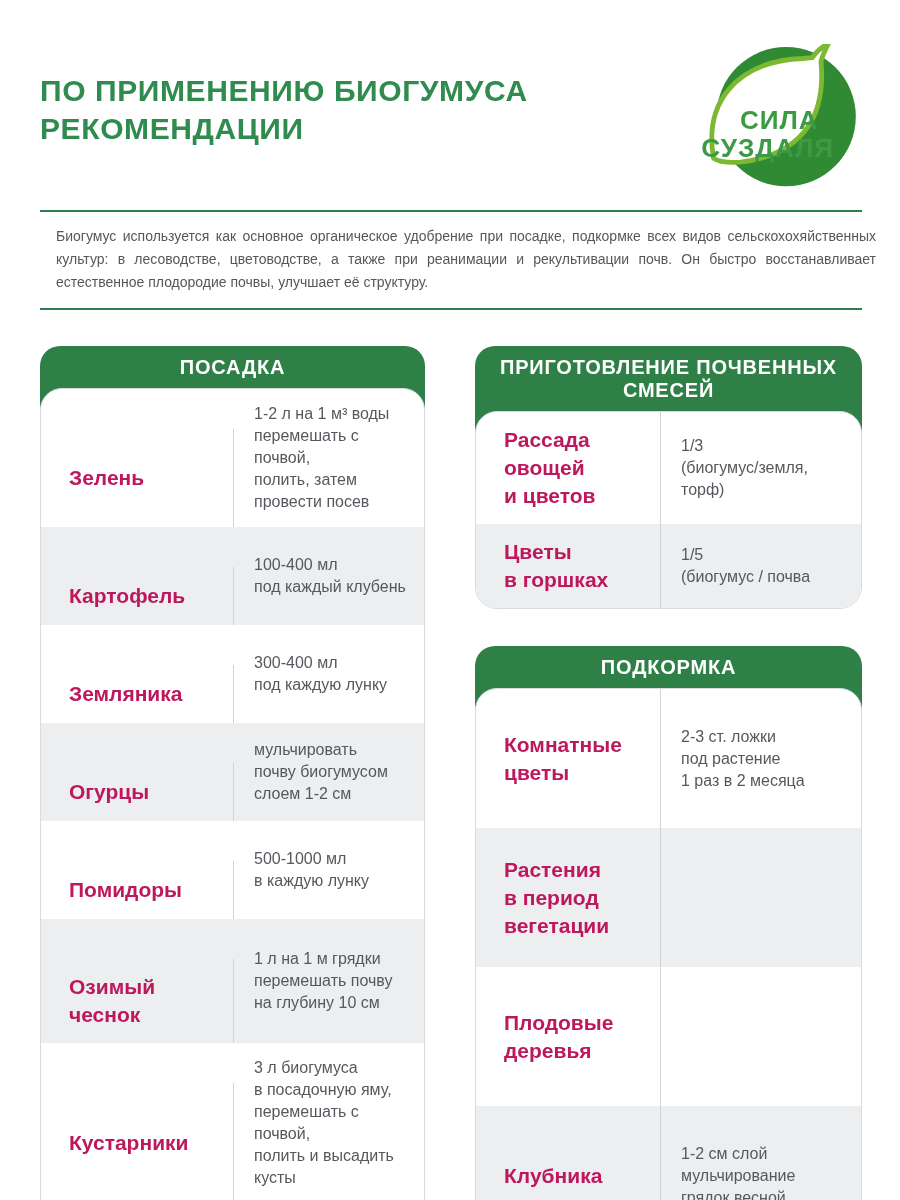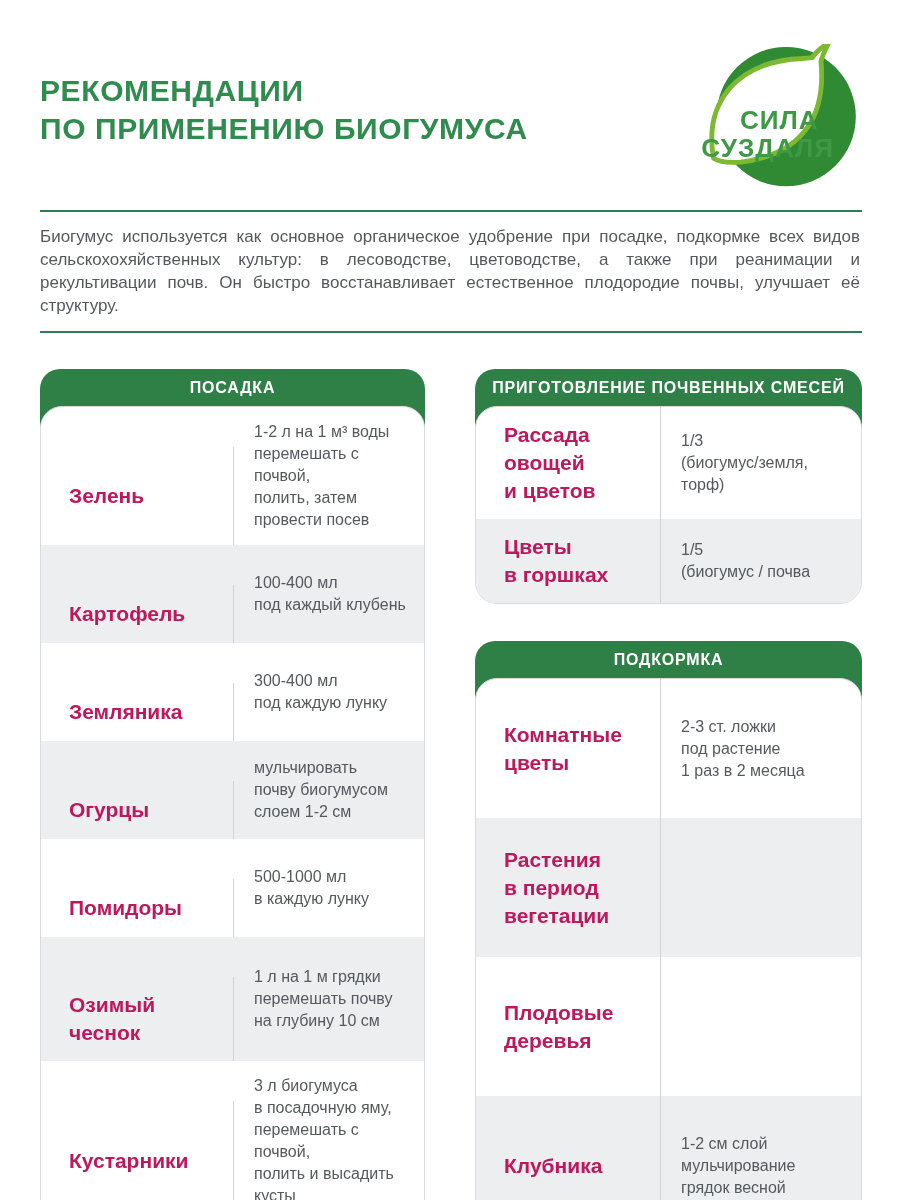--- a/index.html
+++ b/index.html
@@ -21,37 +21,37 @@
   .logo { width:170px; height:150px; flex:0 0 auto; margin-right:2px; }
   .logo svg text {
     font-family:"Liberation Sans", sans-serif; font-weight:700;
     fill:#3c9a44; letter-spacing:1px;
   }
 
   
   .rule { border:none; border-top:2px solid #2e7d52; margin:0; }
   .rule.first { margin-top:16px; }
   .intro {
-    margin:13px 0 14px 0; width:820px;
-    font-size:17px; line-height:23px; color:#54585c;
+    margin:13px 0 14px 16px; width:820px;
+    font-size:14px; line-height:23px; color:#54585c;
     text-align:justify;
   }
 
   
   .grid { display:grid; grid-template-columns:385px 387px; column-gap:50px; margin-top:36px; }
   .right-col { display:flex; flex-direction:column; }
 
   
   .card { display:flex; flex-direction:column; }
   .card-header {
     background:#2e8047; border-radius:20px 20px 0 0;
     padding:10px 8px 31px 8px; text-align:center;
   }
   .card-header span {
-    color:#ffffff; font-weight:700; font-size:16px; letter-spacing:.8px;
+    color:#ffffff; font-weight:700; font-size:20px; letter-spacing:.8px;
   }
   .card-body {
     margin-top:-22px; background:#ffffff;
     border:1px solid #d9dcdf; border-radius:22px; overflow:hidden;
   }
   .row { display:flex; }
   .row:nth-child(even) { background:#eceef0; }
   .lbl {
     display:flex; align-items:center;
     padding:14px 8px 14px 28px;
@@ -72,22 +72,22 @@
   .card--podkormka .row { min-height:139px; }
   .card--podkormka { margin-top:37px; }
 </style>
 </head>
 <body>
 
 <div class="page">
 
   <header class="top">
     <h1 class="title">
+      <span>ПО ПРИМЕНЕНИЮ БИОГУМУСА</span>
       <span>РЕКОМЕНДАЦИИ</span>
-      <span>ПО ПРИМЕНЕНИЮ БИОГУМУСА</span>
     </h1>
     <div class="logo">
       <svg viewBox="0 0 175 155" width="170" height="150">
         <circle cx="99" cy="75" r="72" fill="#2f8a33"></circle>
         <path d="M 24 118
                  C 14 62, 46 18, 116 15
                  L 126 14
                  C 130 8, 136 3, 143 -1
                  C 139 7, 136 13, 135 18
                  C 140 70, 120 114, 52 122

